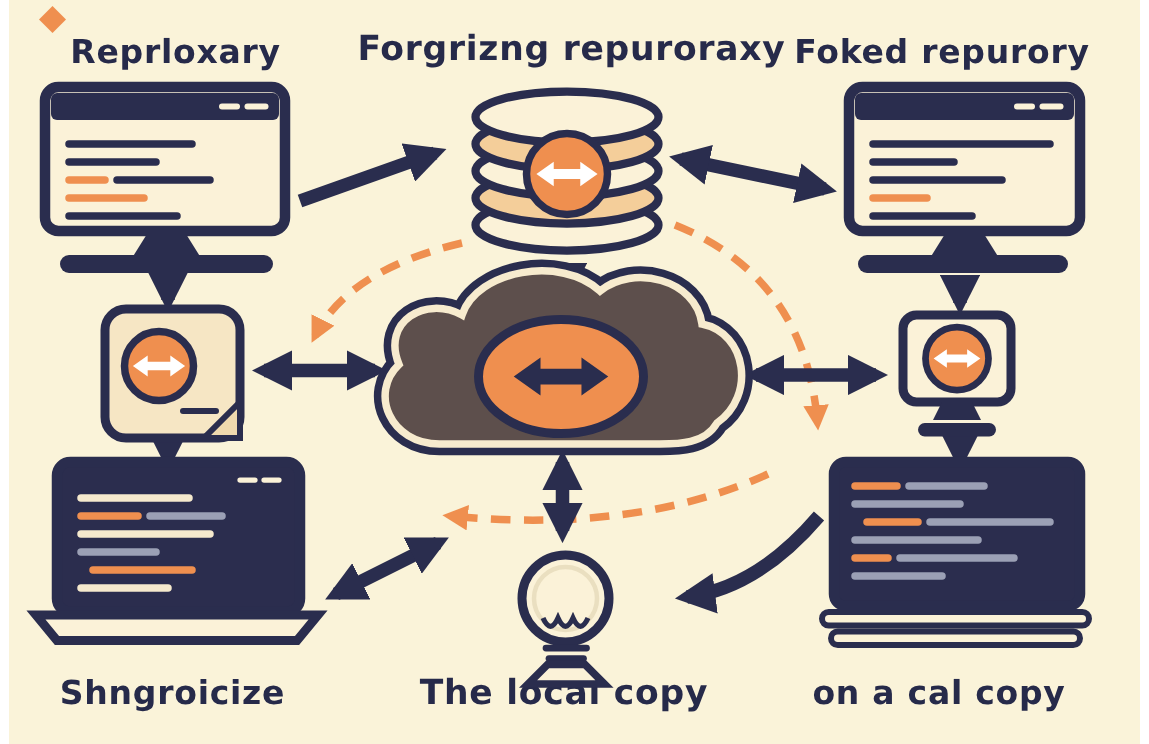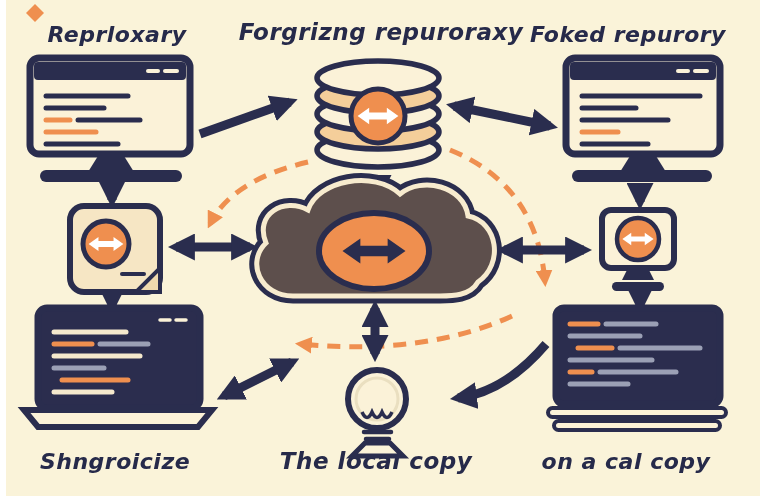--- a/index.html
+++ b/index.html
@@ -1,20 +1,19 @@
 <!DOCTYPE html>
 <html><head>
 <meta charset="utf-8">
 <style>
   html,body{margin:0;padding:0;background:#ffffff;}
   .stage{
     position:relative;width:766px;height:496px;overflow:hidden;
     background:#ffffff;
     font-family:"DejaVu Sans","Liberation Sans",sans-serif;
-    font-style:italic;
   }
   svg{display:block;}
   text.lbl{
     font-family:"DejaVu Sans","Liberation Sans",sans-serif;
     font-weight:700;font-size:22px;fill:#262A4A;letter-spacing:.5px;
   }
   text.lbl-big{font-size:23px;}
 </style>
 </head>
 <body>

